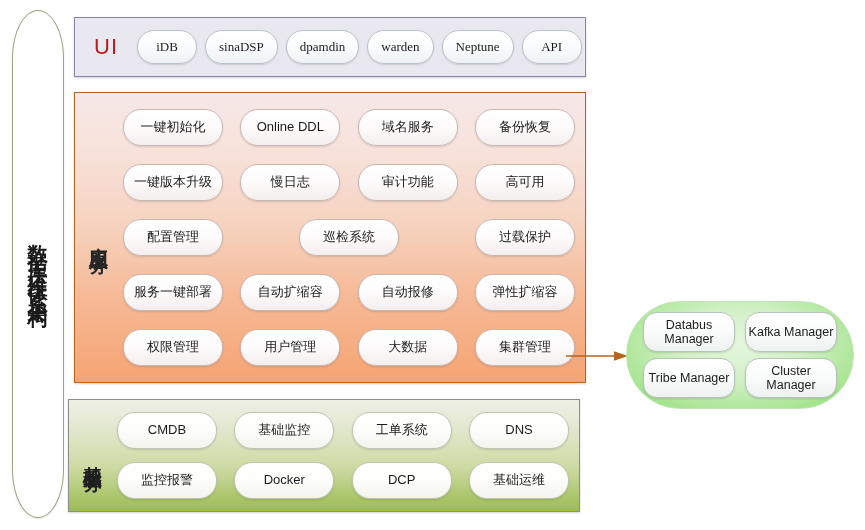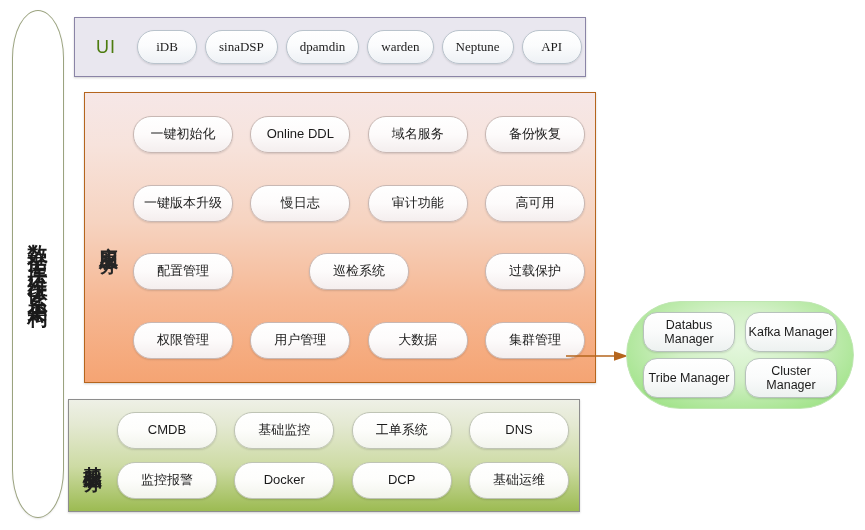--- a/index.html
+++ b/index.html
@@ -87,31 +87,31 @@
     top: 17px;
     width: 512px;
     height: 60px;
     background: #e9e7ef;
     border: 1.2px solid #8a84a6;
     box-shadow: 0 1px 2px rgba(0,0,0,0.18);
   }
   #ui-band .band-label { width: 62px; }
   #ui-band .band-label-text {
     writing-mode: horizontal-tb;
-    font-size: 18px;
-    color: #4d7c0f;
+    font-size: 22px;
+    color: #b91c1c;
     letter-spacing: 1px;
     font-family: "Liberation Sans", sans-serif;
   }
   #ui-band .band-body { justify-content: center; }
   #ui-band .band-row { gap: 8px; padding-right: 6px; }
 
   
   #app-band {
-    left: 84px;
+    left: 74px;
     top: 92px;
     width: 512px;
     height: 291px;
     background: linear-gradient(to bottom, #f6e7e7 0%, #f7e3dc 18%, #f6d3c0 45%, #f6b894 72%, #f5a473 100%);
     border: 1.2px solid #b5651d;
     box-shadow: 0 1px 2px rgba(0,0,0,0.18);
   }
   #app-band .band-label { width: 48px; }
   #app-band .band-label-text {
     font-size: 19px;
@@ -264,20 +264,26 @@
         <div class="pill pill-app">审计功能</div>
         <div class="pill pill-app">高可用</div>
       </div>
 
       <div class="band-row">
         <div class="pill pill-app">配置管理</div>
         <div class="pill pill-app">巡检系统</div>
         <div class="pill pill-app">过载保护</div>
       </div>
 
+      <div class="band-row">
+        <div class="pill pill-app">服务一键部署</div>
+        <div class="pill pill-app">自动扩缩容</div>
+        <div class="pill pill-app">自动报修</div>
+        <div class="pill pill-app">弹性扩缩容</div>
+      </div>
 
       <div class="band-row">
         <div class="pill pill-app">权限管理</div>
         <div class="pill pill-app">用户管理</div>
         <div class="pill pill-app">大数据</div>
         <div class="pill pill-app">集群管理</div>
       </div>
 
     </div>
   </div>

